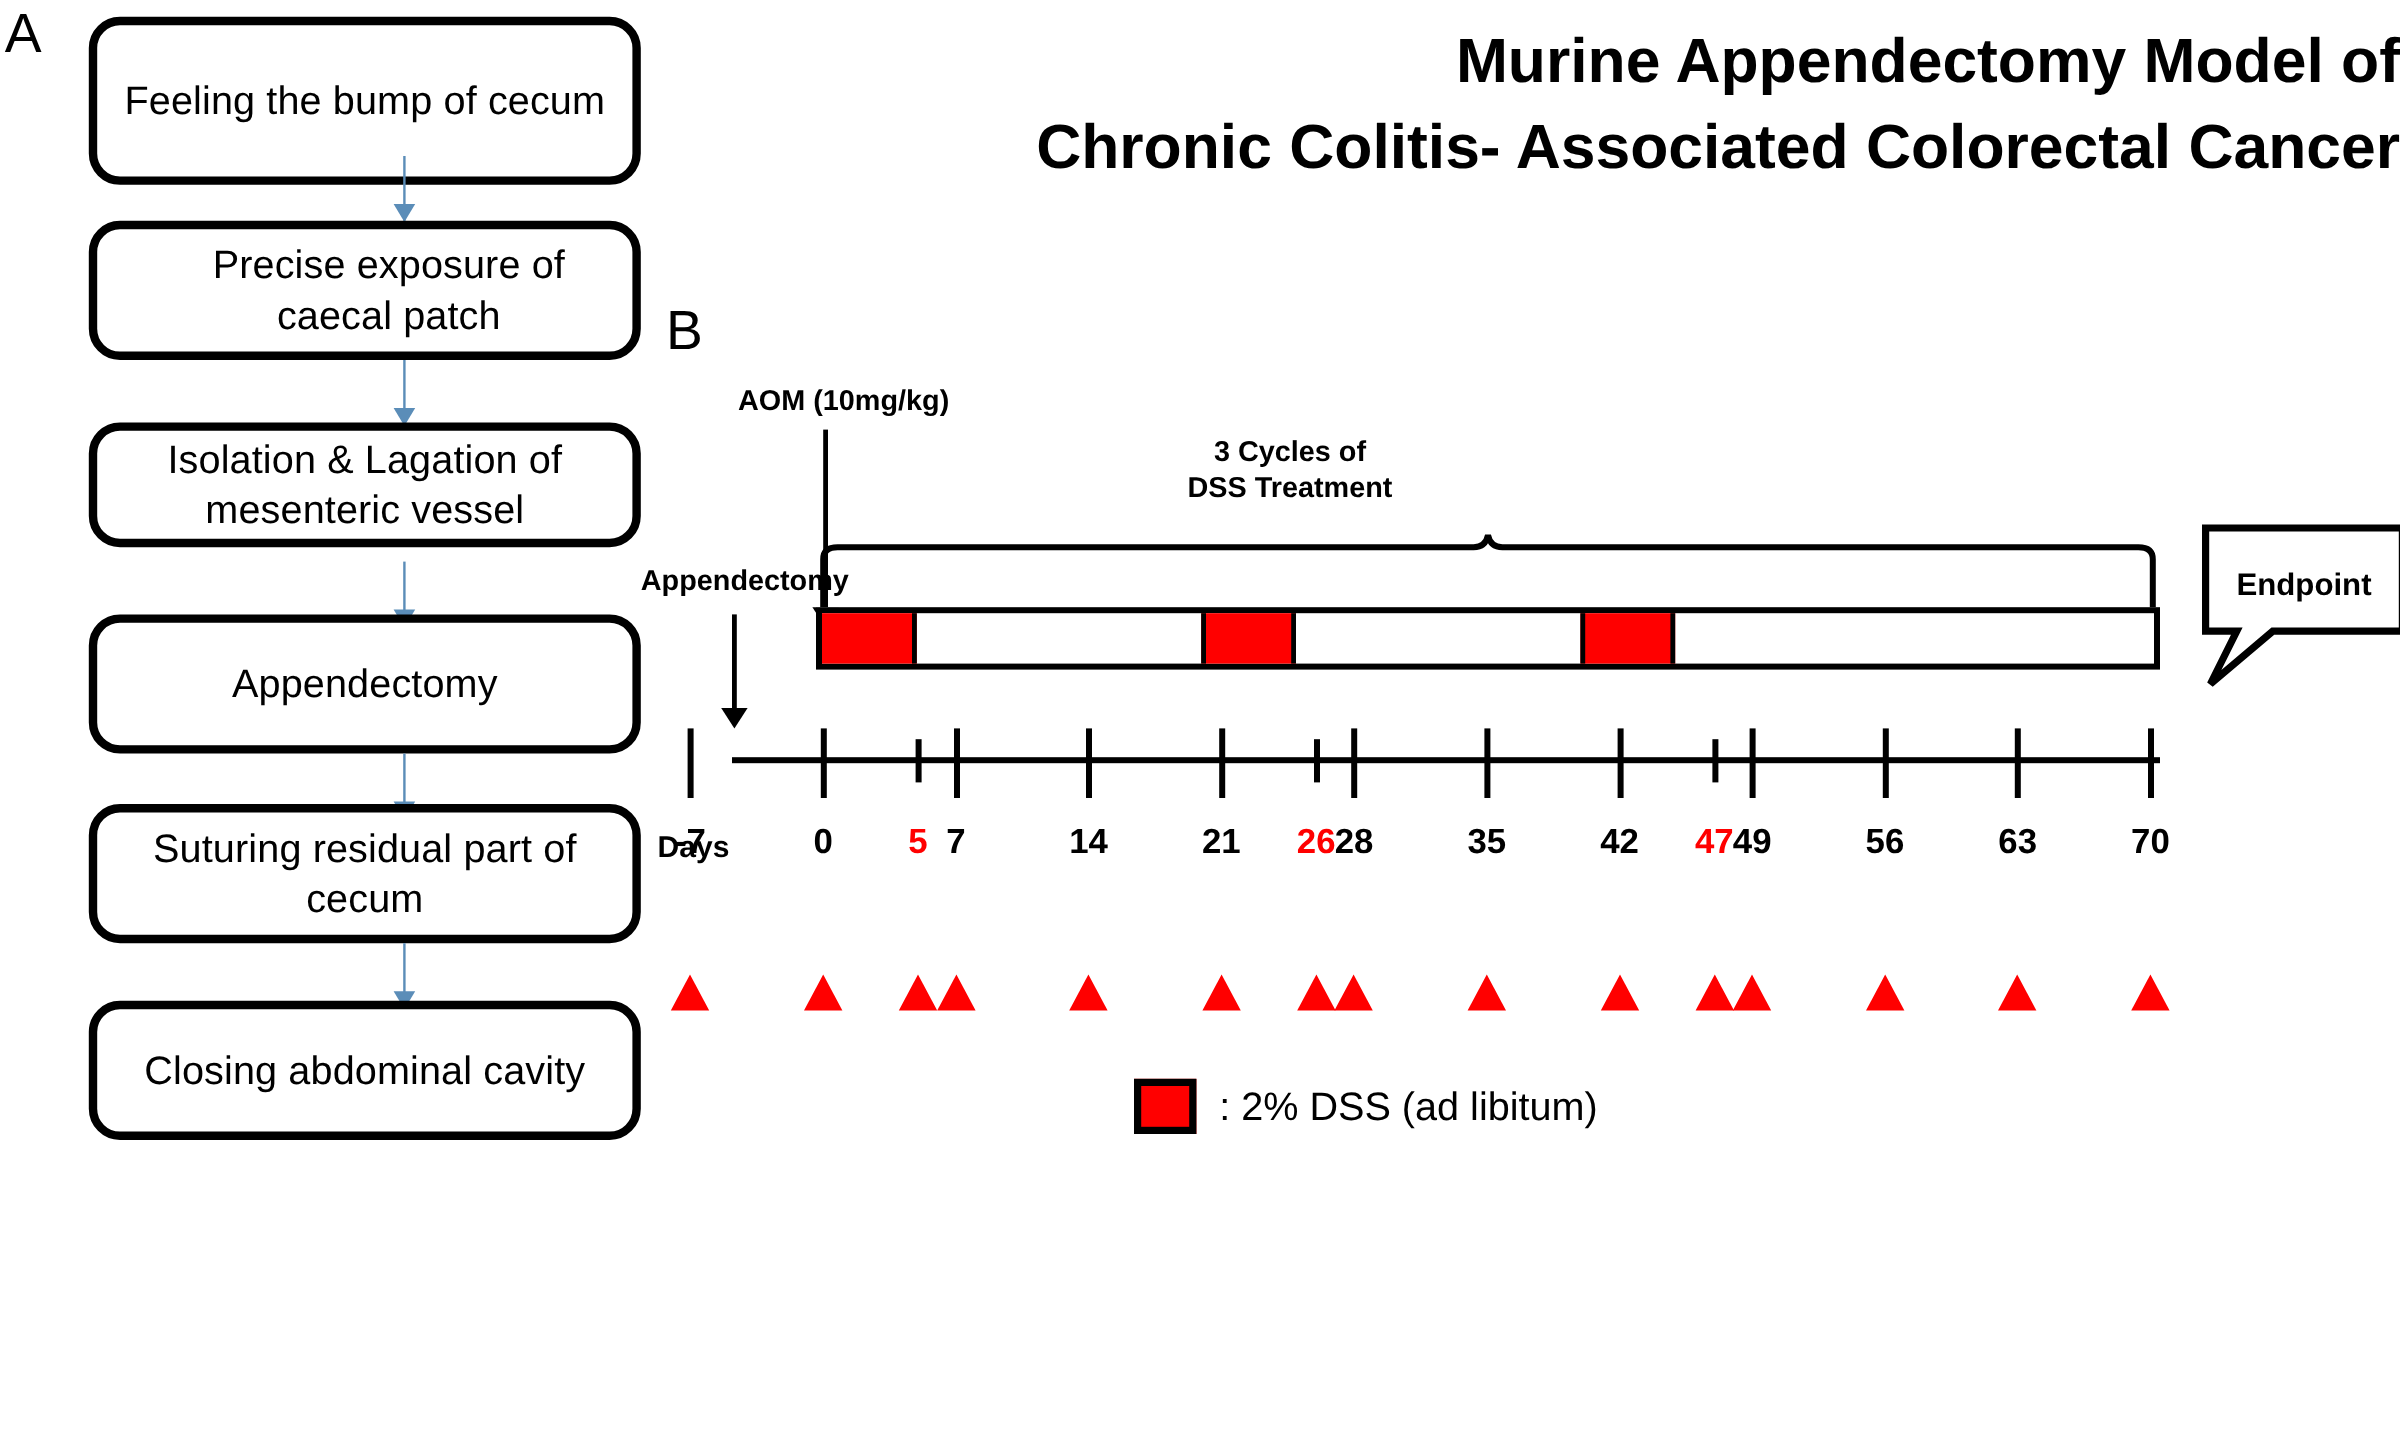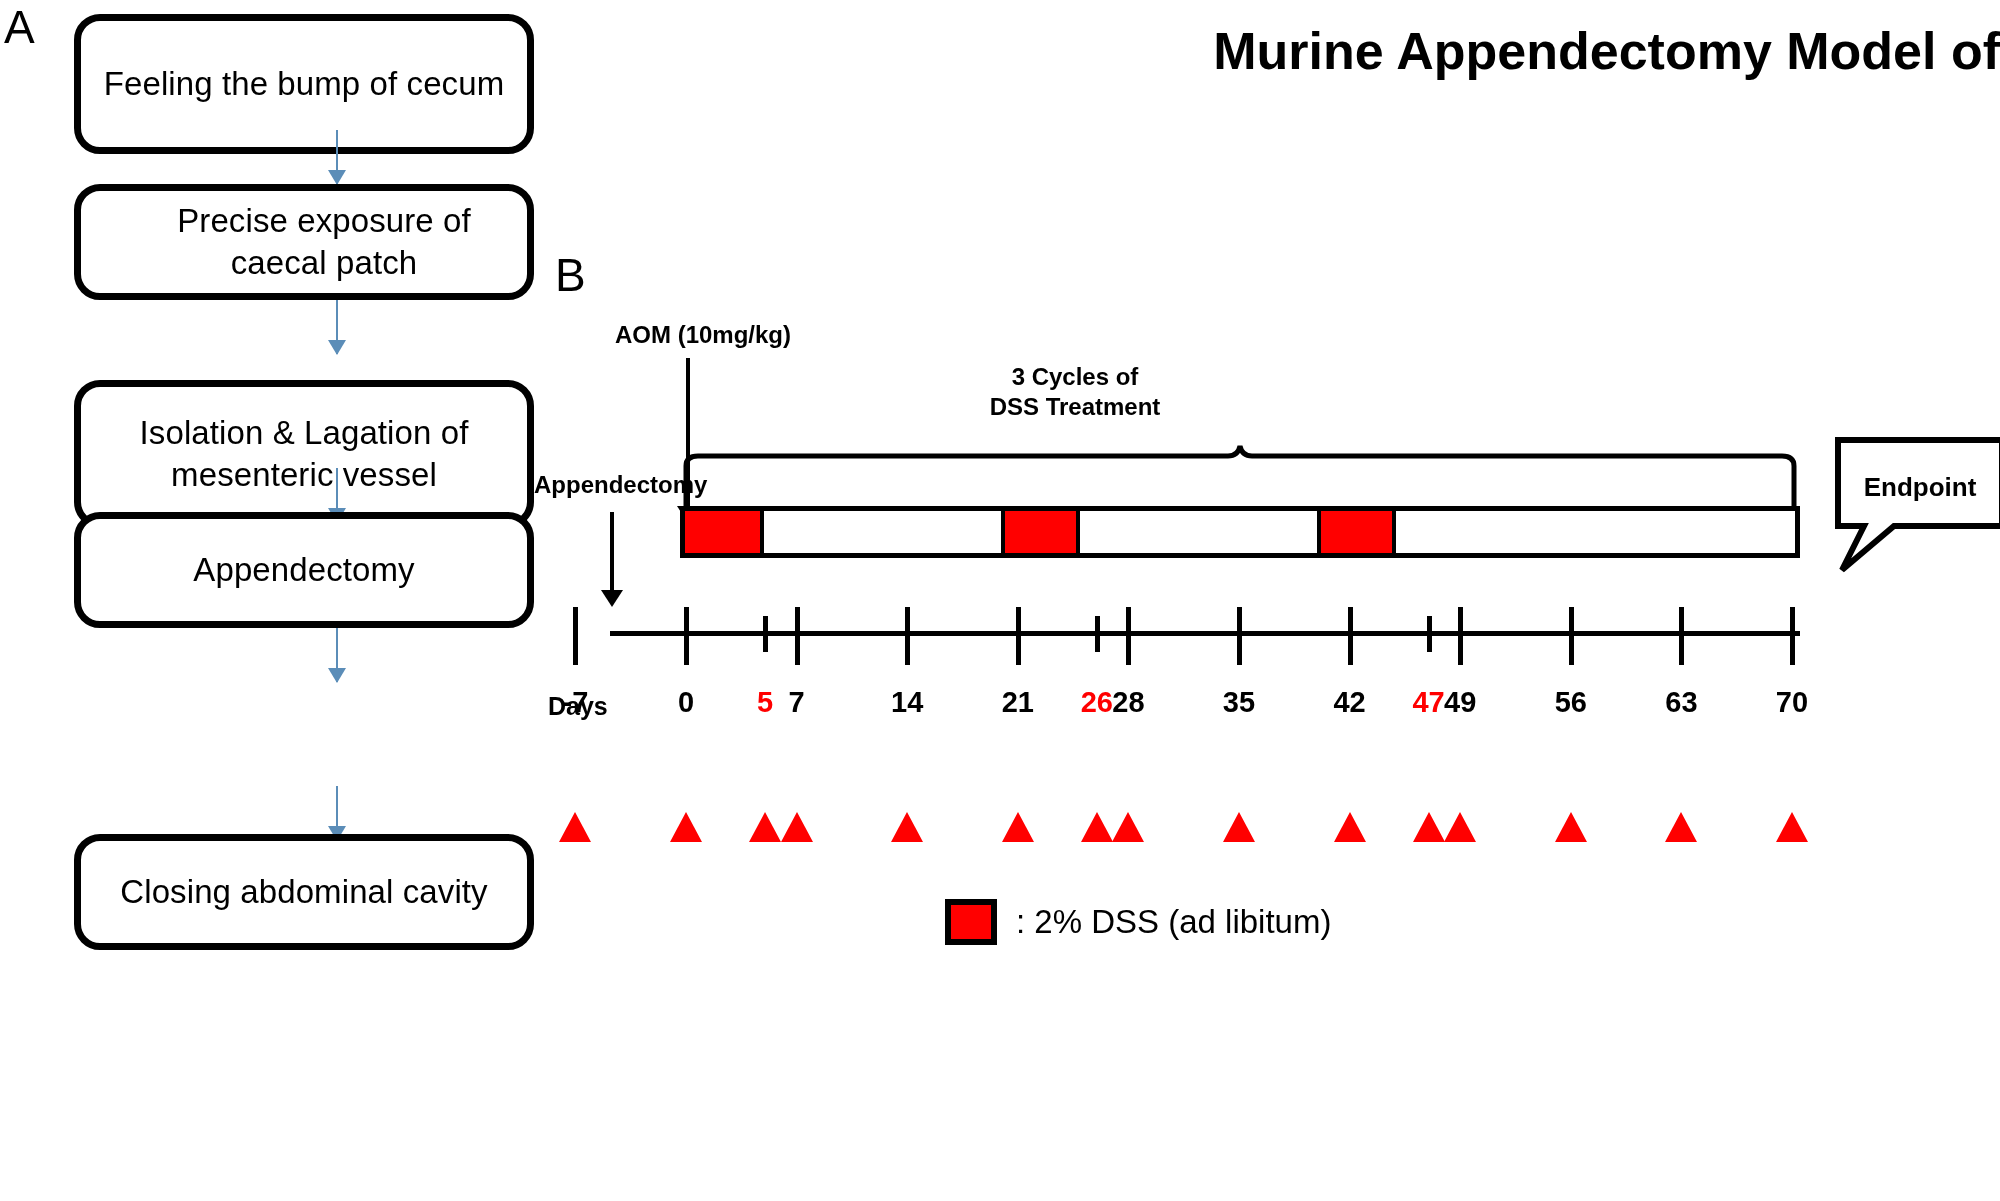--- a/index.html
+++ b/index.html
@@ -85,41 +85,45 @@
   <div class="flowbox" style="top:14px;height:140px;">
     <span>Feeling the bump of cecum</span>
   </div>
   <div class="arrow" style="top:130px;height:54px;"></div>
 
   <div class="flowbox" style="top:184px;height:116px;padding-left:40px;">
     <span>Precise exposure of caecal patch</span>
   </div>
   <div class="arrow" style="top:300px;height:54px;"></div>
 
-  <div class="flowbox" style="top:352px;height:148px;margin-top:28px;">
+  <div class="flowbox" style="top:352px;height:104px;">
     <span>Isolation &amp; Lagation of mesenteric vessel</span>
   </div>
   <div class="arrow" style="top:468px;height:54px;"></div>
 
   <div class="flowbox" style="top:512px;height:116px;">
     <span>Appendectomy</span>
   </div>
   <div class="arrow" style="top:628px;height:54px;"></div>
 
+  <div class="flowbox" style="top:670px;height:116px;">
+    <span>Suturing residual part of cecum</span>
+  </div>
   <div class="arrow" style="top:786px;height:54px;"></div>
 
   <div class="flowbox" style="top:834px;height:116px;">
     <span>Closing abdominal cavity</span>
   </div>
 </div>
 
 <div id="panelB">
 
   <div id="titleB">
     <div>Murine Appendectomy Model of</div>
+    <div>Chronic Colitis- Associated Colorectal Cancer</div>
   </div>
 
   <div class="panel-letter" id="letterB" style="position:absolute;left:-65px;top:252px;">B</div>
 
   <div class="lbl" style="left:-5px;top:320px;">AOM (10mg/kg)</div>
   <div class="varrow" style="left:66px;top:358px;height:152px;"></div>
 
   <div class="lbl" style="left:350px;top:362px;text-align:center;width:210px;">
     <div>3 Cycles of</div>
     <div>DSS Treatment</div>

